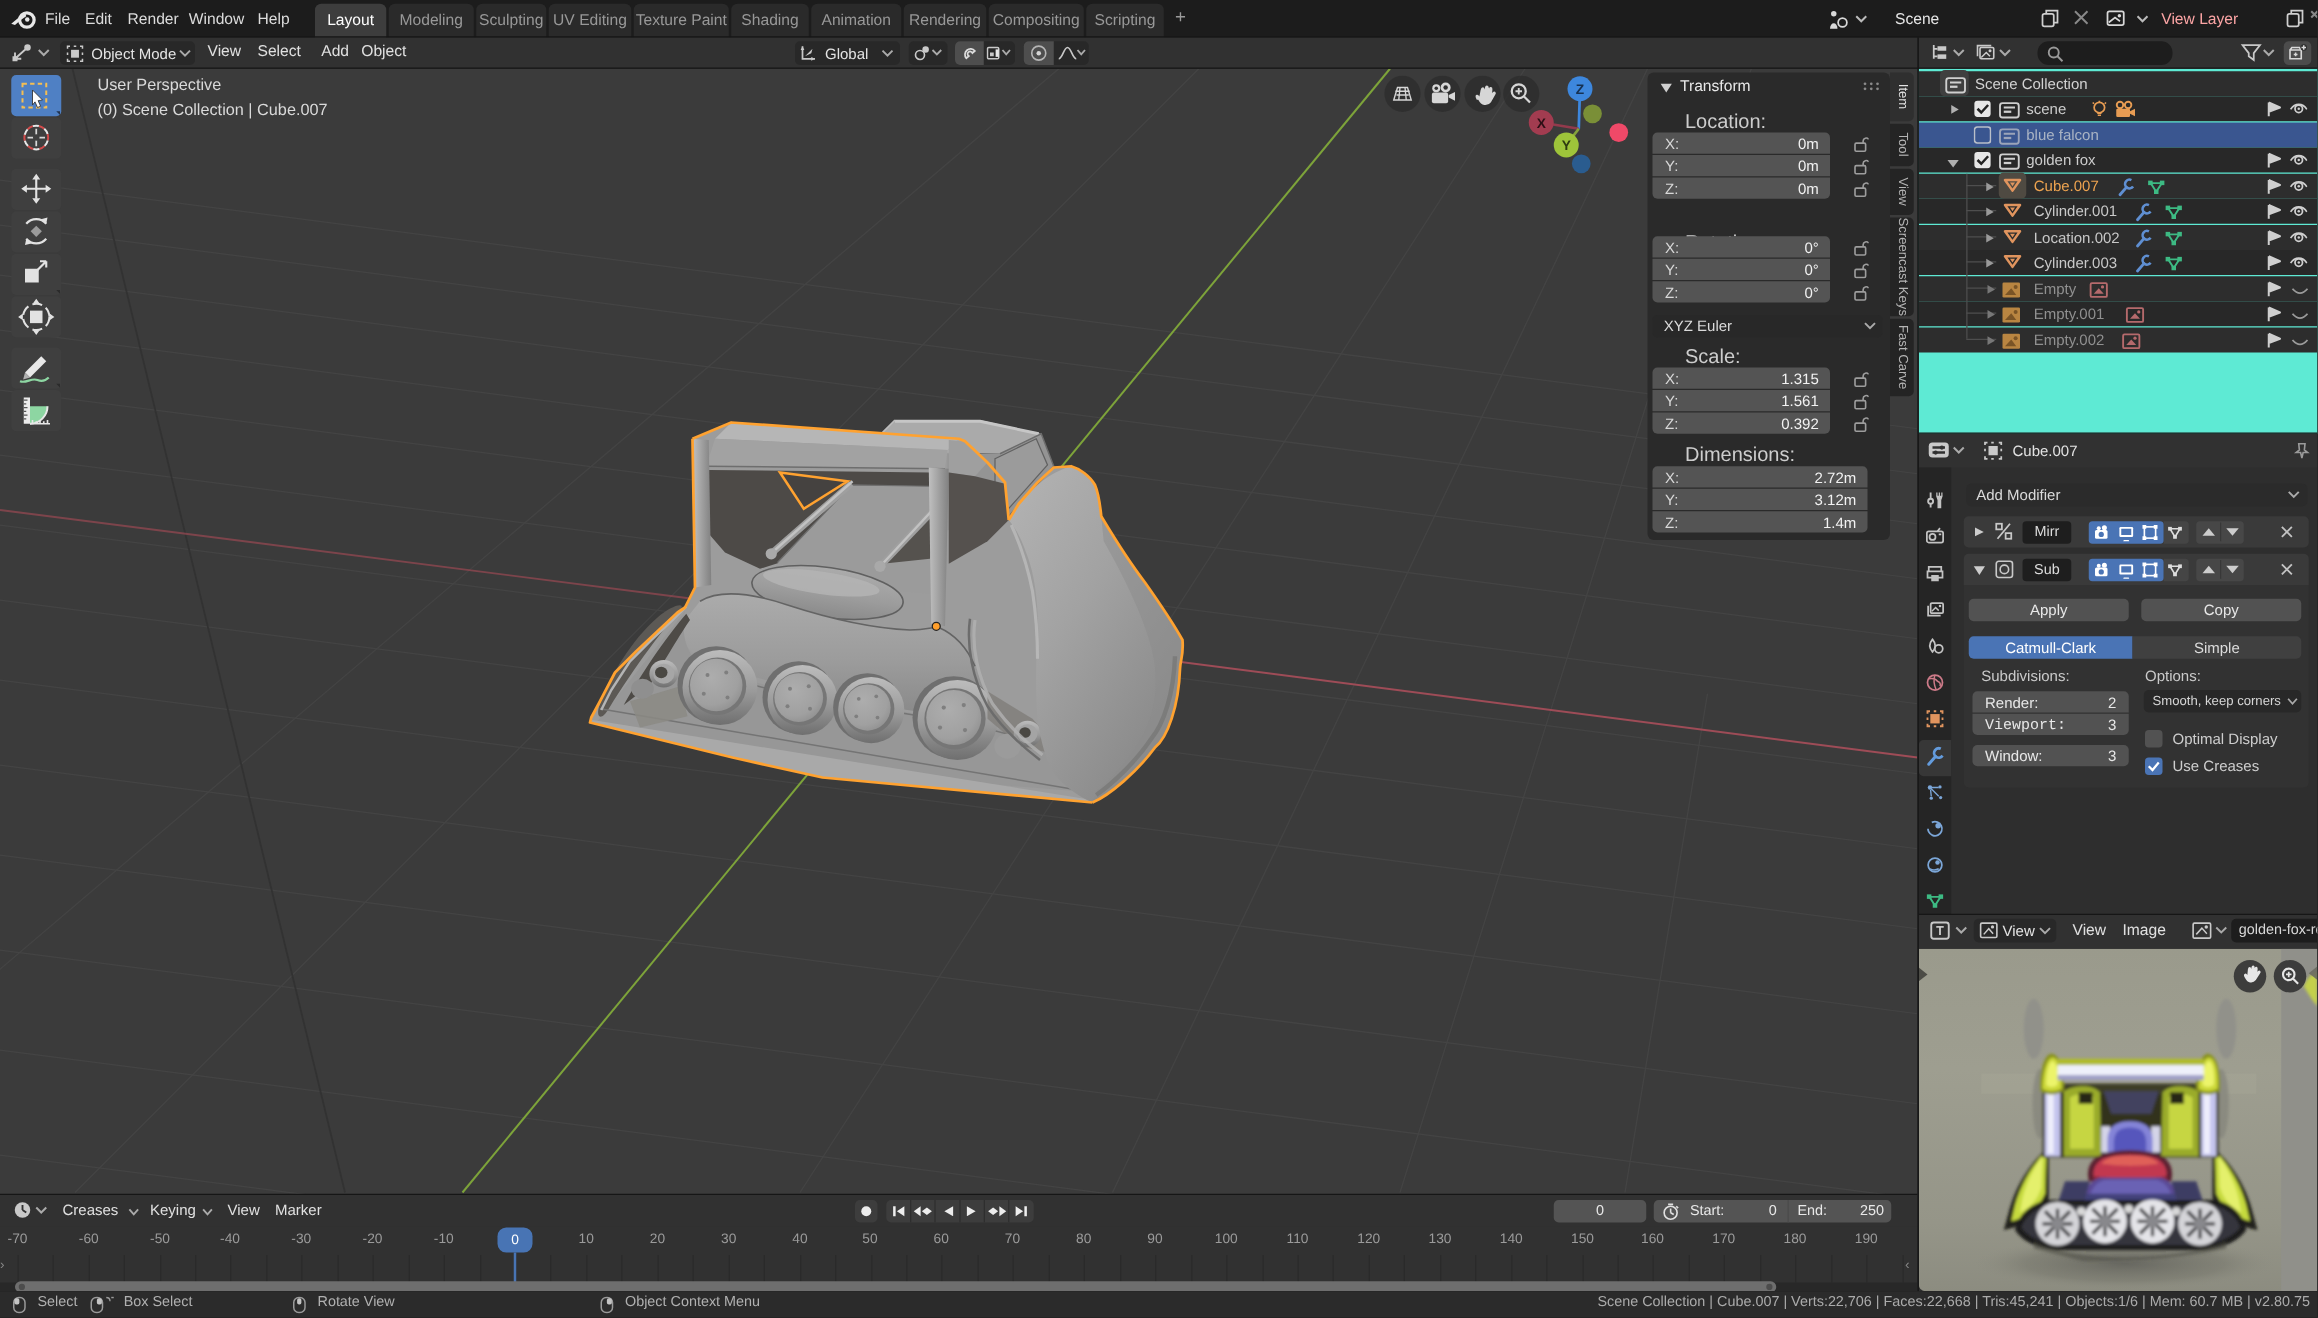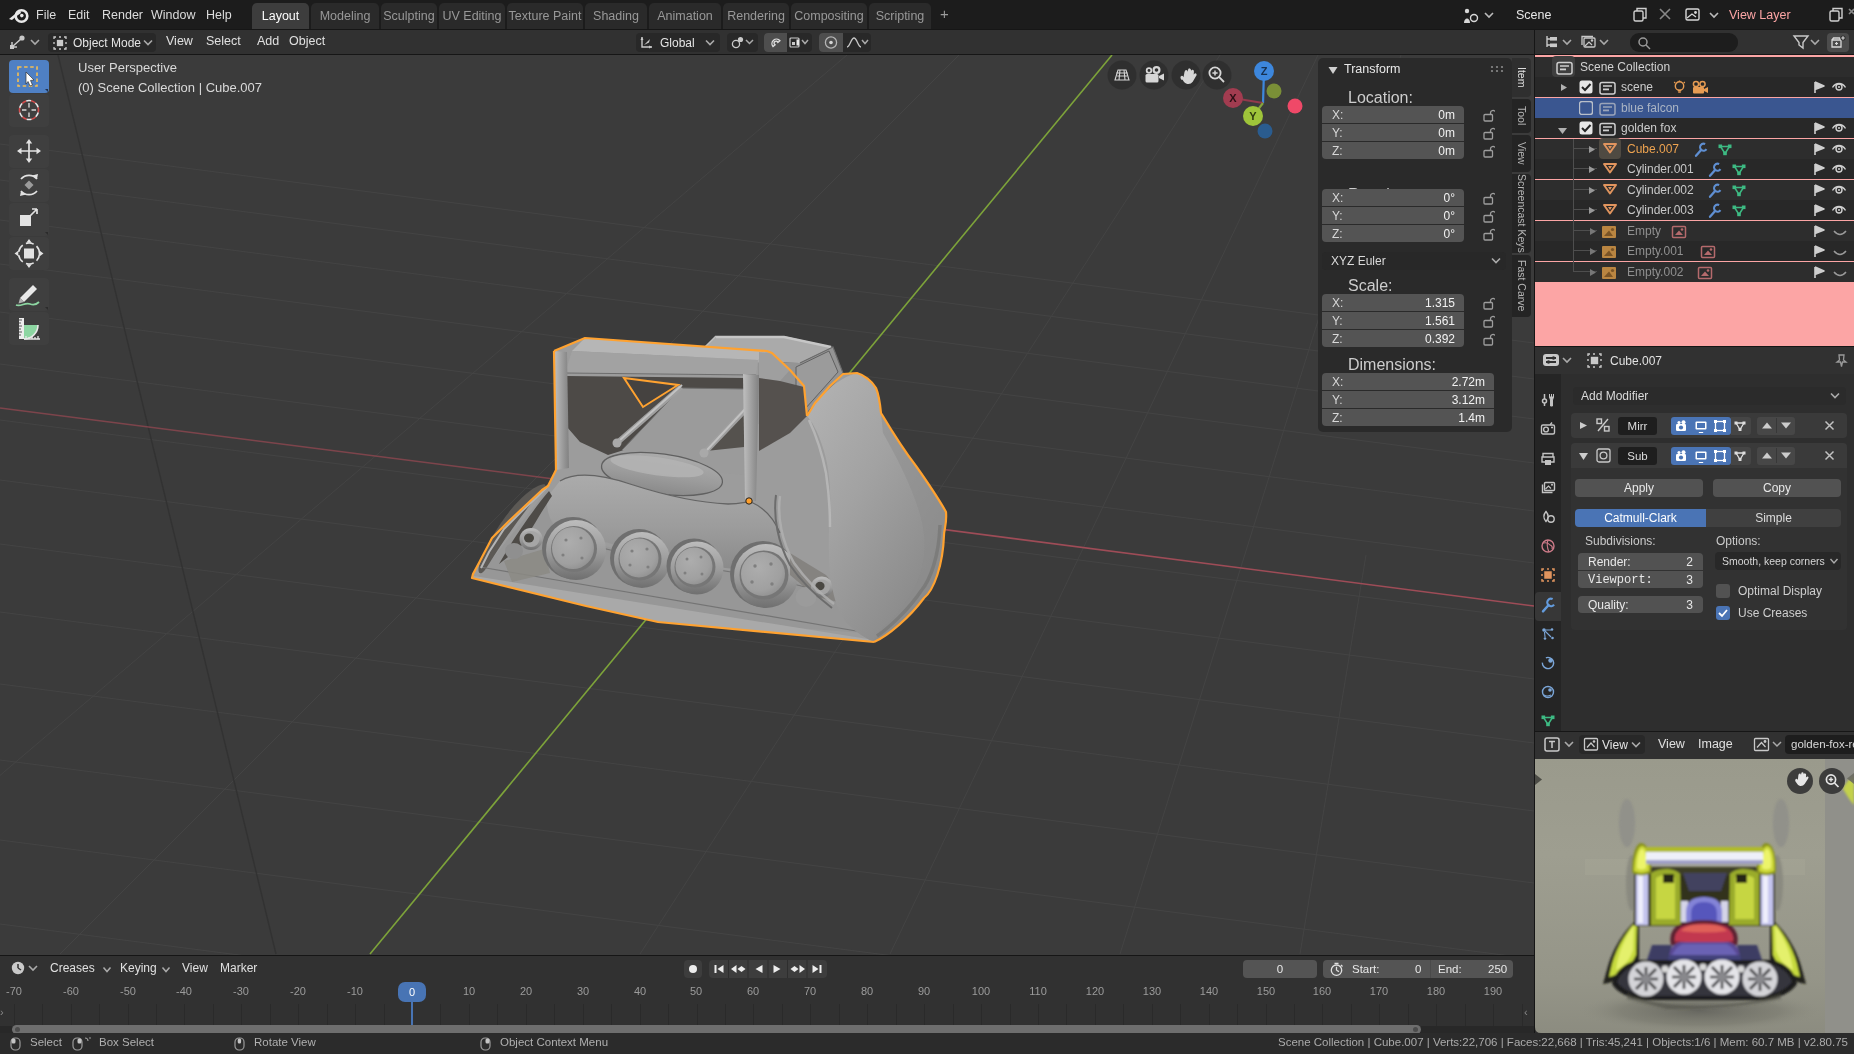--- a/index.html
+++ b/index.html
@@ -12,21 +12,21 @@
   .menu { position:absolute; top:0; height:30px; line-height:30px; color:#dcdcdc; font-size:12.5px; }
   .wtab { position:absolute; top:3px; height:27px; line-height:27px; font-size:12.5px;
      color:#989898; background:#2a2a2a; text-align:center; border-radius:5px 5px 0 0;}
   .wtab.active { background:#3d3d3d; color:#fdfdfd; }
   
   .hdr { background:#313131; }
   .hbtn { position:absolute; color:#e0e0e0; font-size:12.5px; }
   
   #viewport { left:0; top:55px; width:1534px; height:901px; background:#3b3b3b; overflow:hidden; }
   
-  #outliner { left:1535px; top:55px; width:319px; height:292px; background:#fca5a5; overflow:hidden; }
+  #outliner { left:1535px; top:55px; width:319px; height:292px; background:#5eead4; overflow:hidden; }
   
   #props { left:1535px; top:347px; width:319px; height:385px; background:#2e2e2e; overflow:hidden; }
   
   #imgedit { left:1535px; top:732px; width:319px; height:301px; background:#2e2e2e; overflow:hidden; }
   
   #timeline { left:0; top:956px; width:1534px; height:77px; background:#313131; overflow:hidden; }
   
   #status { left:0; top:1033px; width:1854px; height:21px; background:#2b2b2b; color:#b0b0b0; font-size:11.5px; }
   .field { position:absolute; background:#545454; color:#e8e8e8; font-size:11.5px; }
   .orow { position:absolute; left:0; width:319px; height:20px; font-size:12px; }
@@ -727,21 +727,21 @@
         </svg>
     </div>
     <div class="orow" style="top:125px;background:#2d2d2d;">
       <div class="abs" style="left:38px;top:9px;width:24px;height:1px;background:#4e4e4e;"></div>
       <svg class="abs" style="left:52px;top:6px" width="10" height="9" viewBox="0 0 10 9">
           <path d="M2,1 L8,4.5 L2,8 Z" fill="#999"></path>
         </svg>
       <svg class="abs triicon" style="left:67px;top:2px">
           <use href="#i-otri"></use>
         </svg>
-      <span class="abs" style="left:92px;color:#c8c8c8;">Cylinder.002</span>
+      <span class="abs" style="left:92px;color:#c8c8c8;">Location.002</span>
       <svg class="abs wicon" style="left:172px;top:3px">
           <use href="#i-wrench"></use>
         </svg>
       <svg class="abs dicon" style="left:196px;top:3px">
           <use href="#i-mdata"></use>
         </svg>
       <svg class="abs flagicon" style="left:278px;top:4px">
           <use href="#i-flag"></use>
         </svg>
       <svg class="abs eyeicon" style="left:297px;top:4px">
@@ -1097,21 +1097,21 @@
       <span class="abs" style="left:145px;top:66px;font-size:12px;color:#cacaca;">Options:</span>
       <div class="abs" style="left:7px;top:85px;width:125px;height:17px;background:#525252;border-radius:4px 4px 0 0;font-size:12px;color:#e8e8e8;">
         <span class="abs" style="left:10px;top:1.5px;">Render:</span>
           <span class="abs" style="right:10px;top:1.5px;">2</span>
       </div>
       <div class="abs" style="left:7px;top:103px;width:125px;height:17px;background:#525252;border-radius:0 0 4px 4px;font-size:12px;color:#e8e8e8;">
         <span class="abs" style="left:10px;top:1.5px;font-family:Liberation Mono, monospace;">Viewport:</span>
           <span class="abs" style="right:10px;top:1.5px;">3</span>
       </div>
       <div class="abs" style="left:7px;top:128px;width:125px;height:17px;background:#525252;border-radius:4px;font-size:12px;color:#e8e8e8;">
-        <span class="abs" style="left:10px;top:1.5px;">Quality:</span>
+        <span class="abs" style="left:10px;top:1.5px;">Window:</span>
           <span class="abs" style="right:10px;top:1.5px;">3</span>
       </div>
       <div class="abs" style="left:144px;top:84px;width:126px;height:18px;background:#282828;border-radius:4px;font-size:11px;color:#d6d6d6;">
         <span class="abs" style="left:7px;top:3px;font-size:10.5px;">Smooth, keep corners</span>
         <svg class="abs" style="left:114px;top:6px" width="10" height="7" viewBox="0 0 10 7">
             <path d="M1.5,1 l3.5,4 l3.5,-4" stroke="#aaa" stroke-width="1.4" fill="none"></path>
           </svg>
       </div>
       <div class="abs" style="left:145px;top:116px;width:14px;height:14px;background:#525252;border-radius:3px;"></div>
       <span class="abs" style="left:167px;top:116px;font-size:12px;color:#cecece;">Optimal Display</span>

